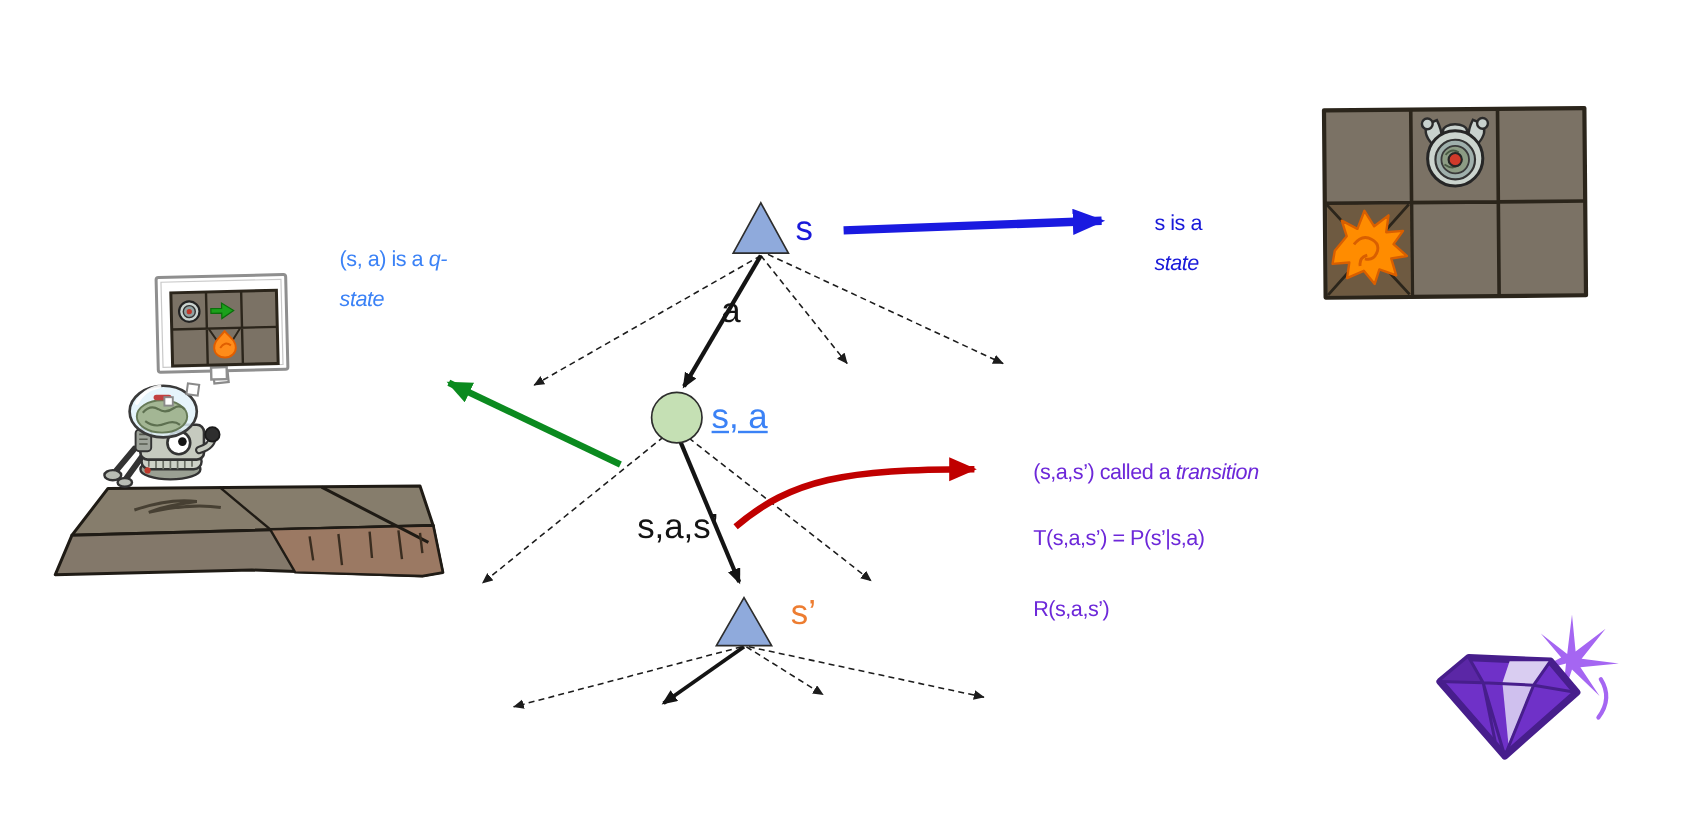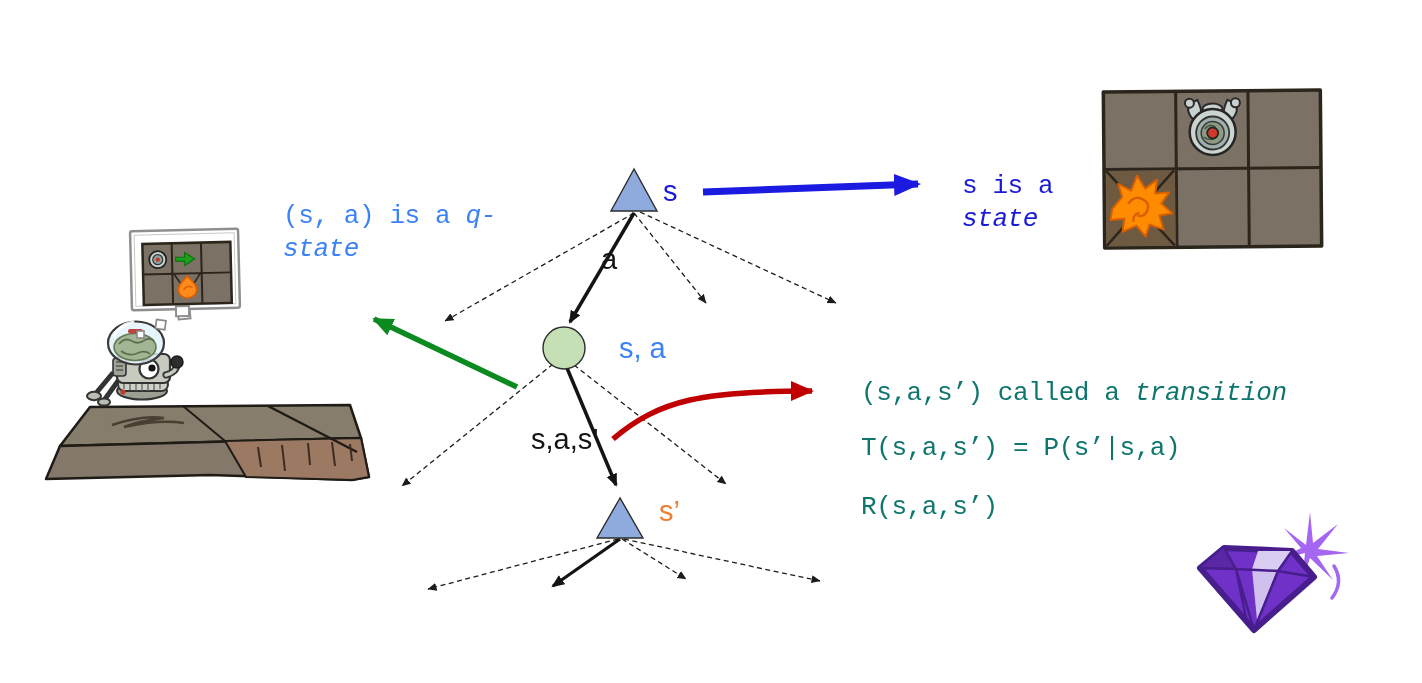--- a/index.html
+++ b/index.html
@@ -3,24 +3,24 @@
 <meta charset="utf-8">
 <style>
   html,body{margin:0;padding:0;background:#fff;}
   #slide{position:relative;width:1422px;height:683px;background:#ffffff;overflow:hidden;
          font-family:"Liberation Sans",sans-serif;}
   #diagram{position:absolute;left:0;top:0;}
   .label{position:absolute;white-space:nowrap;}
   .node-label{font-size:29px;color:#141414;}
   .blue{color:#1a1ad9;}
   .green{color:#3b82f6;}
-  .red{color:#0f766e;}
+  .red{color:#6d28d9;}
   .orange{color:#ed7d31;}
   .it{font-style:italic;}
-  .callout{font-size:26px;line-height:33px;letter-spacing:-0.4px;font-family:Liberation Mono, monospace;}
+  .callout{font-size:18px;line-height:33px;letter-spacing:-0.4px;}
 </style>
 </head>
 <body>
 
 <div id="slide">
 
 <svg id="diagram" width="1422" height="683" viewBox="0 0 1422 683">
   <defs>
     <marker id="mSmall" markerUnits="userSpaceOnUse" markerWidth="11" markerHeight="10" refX="8.5" refY="4" orient="auto">
       <path d="M0,0 L9,4 L0,8 z" fill="#1c1c1c"></path>
@@ -150,21 +150,21 @@
 
   <path d="M634,169 L611,211 L657,211 Z" stroke="#2d2d2d" stroke-width="1.4" fill="#8faadc"></path>
   <circle cx="564" cy="348" r="21" stroke="#2d2d2d" stroke-width="1.4" fill="#c5e0b4"></circle>
   <path d="M620,498 L597,538 L643,538 Z" stroke="#2d2d2d" stroke-width="1.4" fill="#8faadc"></path>
 </svg>
 
 <div class="label node-label blue" style="left:663px;top:175px;">s</div>
 
 <div class="label node-label" style="left:601px;top:243px;">a</div>
 
-<div class="label node-label green" style="left:619px;top:332px;">s, a</div>
+<div class="label node-label green" style="left:593px;top:332px;text-decoration:underline;">s, a</div>
 
 <div class="label node-label" style="left:503px;top:423px;margin-left:28px;">s,a,s’</div>
 
 <div class="label node-label orange" style="left:659px;top:495px;">s’</div>
 
 <div class="label callout green" style="left:283px;top:200px;">
   <span>(s, a) is a </span><span class="it">q-</span><br>
   <span class="it">state</span>
 </div>
 

